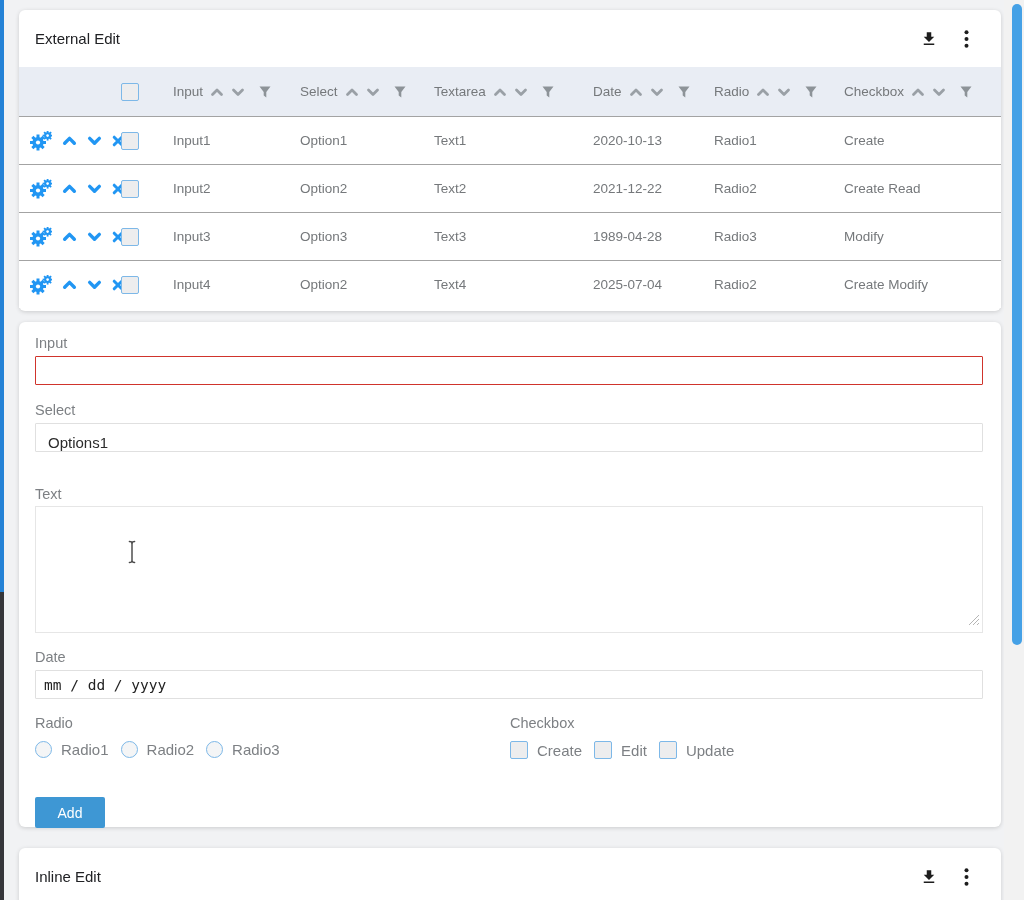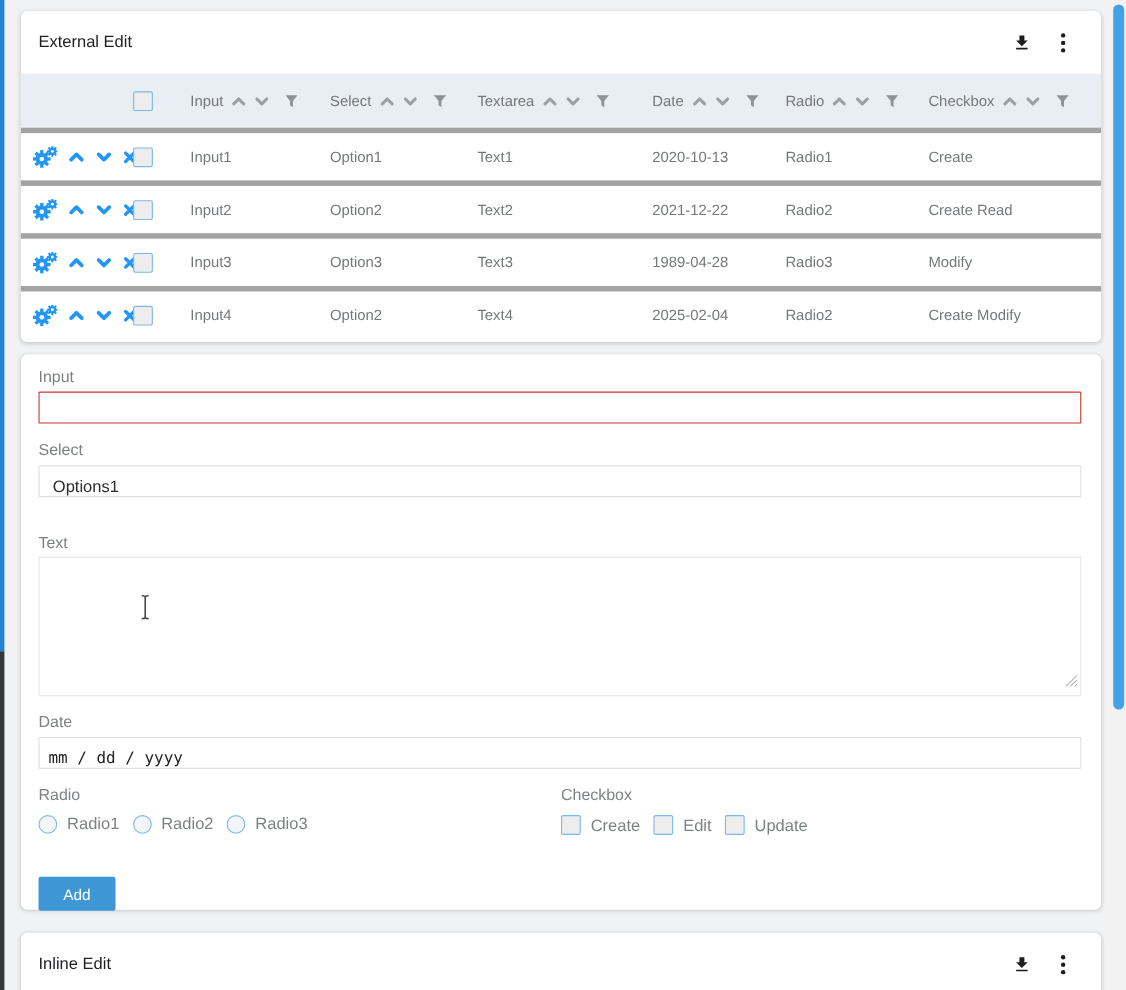--- a/index.html
+++ b/index.html
@@ -27,39 +27,39 @@
   .card-icons  { display:flex; align-items:center; gap:26px; }
   .icon-btn { background:none; border:none; padding:0; cursor:pointer; display:flex; align-items:center; }
 
   
   .thead, .trow {
     display:grid;
     grid-template-columns:91px 52px 127px 134px 159px 121px 130px 1fr;
     align-items:center; padding-left:11px;
   }
   .thead { height:49px; background:var(--header-bg,#e9edf4); }
-  .trow  { height:48px; border-top:5px solid #a3a3a3; background:#fff; }
+  .trow  { height:48px; border-top:1px solid #a3a3a3; background:#fff; }
   .th { display:flex; align-items:center; gap:7px; color:var(--muted-text,#75787b); font-size:13.5px; }
   .th .funnel { margin-left:7px; }
   .td { color:var(--muted-text,#77797c); font-size:13.5px; }
   .actions { display:flex; align-items:center; gap:10px; }
   .cb { width:18px; height:18px; border:1px solid var(--checkbox-border,#7db8e8); background:var(--checkbox-fill,#ededee); border-radius:2px; }
   .sort-btn, .filter-btn { background:none;border:none;padding:0;display:flex;align-items:center;cursor:pointer;}
 
   
   .form-inner { padding:13px 18px 0 16px; }
   .f-label { color:#7d8084; font-size:14.5px; }
   .lbl-m { margin:17px 0 5px; }
   .lbl-first { margin:0 0 5px; }
   .inp { width:100%; height:29px; border:1px solid #e0e0e0; background:#fff; border-radius:1px; }
   .inp-error { border:1px solid var(--error-red,#d0342c); }
   .selectbox { display:flex; align-items:flex-end; padding-left:12px; font-size:15px; color:#2b2b2b; }
   .textbox { position:relative; width:100%; height:127px; border:1px solid #e6e6e6; background:#fff; }
   .resize-grip { position:absolute; right:2px; bottom:2px; }
-  .datebox { display:flex; align-items:flex-end; padding-left:8px; font-family:"DejaVu Sans Mono", monospace; font-size:14.5px; color:#222; }
+  .datebox { display:flex; align-items:center; padding-left:8px; font-family:"DejaVu Sans Mono", monospace; font-size:14.5px; color:#222; }
   .groups-row { display:flex; margin-top:16px; }
   .group-left { width:475px; }
   .group-label { color:#7d8084; font-size:14.5px; margin-bottom:10px; }
   .opts { display:flex; align-items:center; gap:12px; }
   .opt { display:flex; align-items:center; gap:9px; }
   .opt-label { color:#7d8084; font-size:15px; }
   .radio { width:17px; height:17px; border-radius:50%; border:1px solid var(--checkbox-border,#7db8e8); background:#f4f5f6; }
   .add-btn {
     margin-top:38px; width:70px; height:31px; border:none; border-radius:2px;
     background:var(--add-btn,#3e97d4); color:#fff; font-size:14px; cursor:pointer;
@@ -369,21 +369,21 @@
                 <use href="#def-x"></use>
               </svg>
       </button>
     </div>
     <div class="td">
       <div class="cb"></div>
     </div>
     <div class="td">Input4</div>
     <div class="td">Option2</div>
     <div class="td">Text4</div>
-    <div class="td">2025-02-04</div>
+    <div class="td">2025-07-04</div>
     <div class="td">Radio2</div>
     <div class="td">Create Modify</div>
   </div>
       </div>
   </section>
 
   <section class="card card-2">
     <div class="form-inner">
       <div class="f-label lbl-first">Input</div>
       <input class="inp inp-error" type="text" value="" style="">

